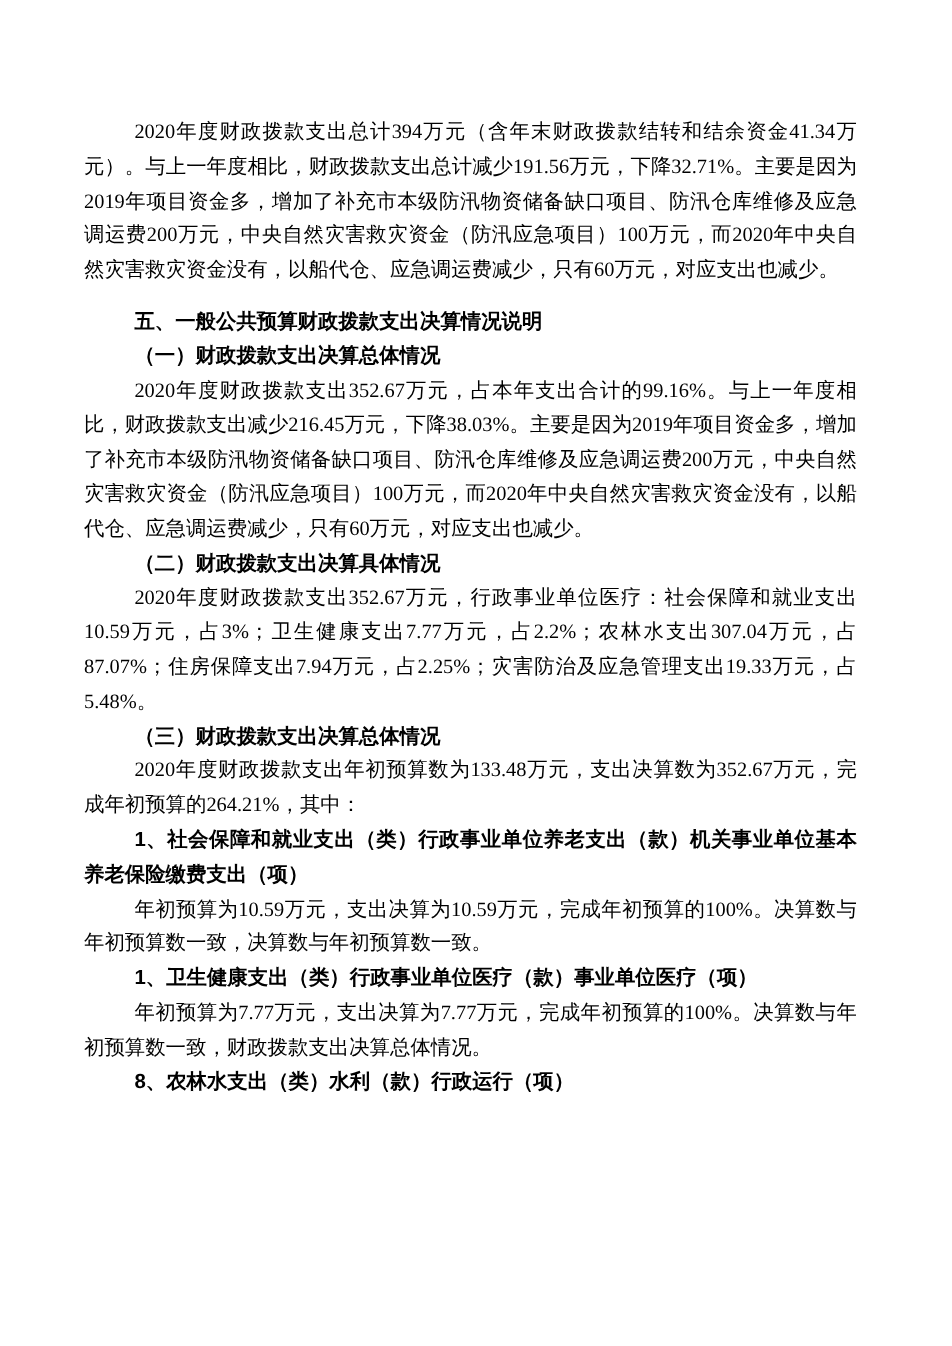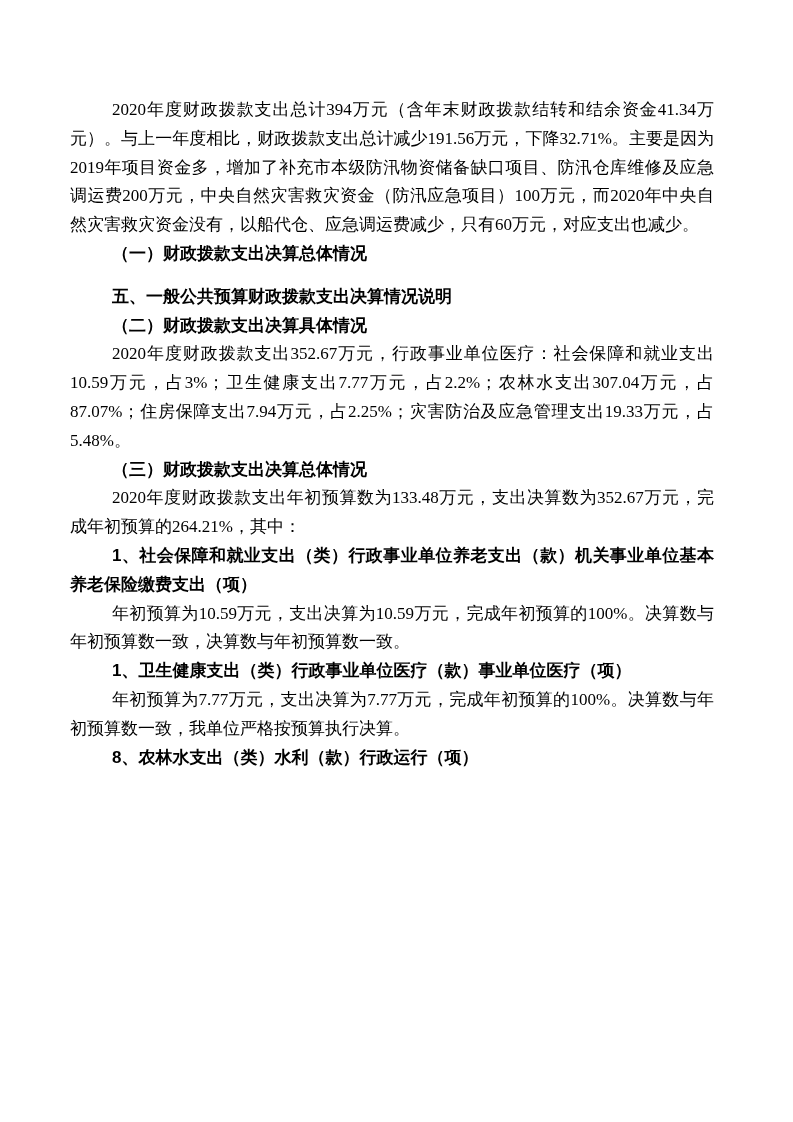--- a/index.html
+++ b/index.html
@@ -40,37 +40,38 @@
   }
 </style>
 </head>
 <body>
 
 <div class="page">
   <div class="doc">
 
     <p class="para">2020年度财政拨款支出总计394万元（含年末财政拨款结转和结余资金41.34万元）。与上一年度相比，财政拨款支出总计减少191.56万元，下降32.71%。主要是因为2019年项目资金多，增加了补充市本级防汛物资储备缺口项目、防汛仓库维修及应急调运费200万元，中央自然灾害救灾资金（防汛应急项目）100万元，而2020年中央自然灾害救灾资金没有，以船代仓、应急调运费减少，只有60万元，对应支出也减少。</p>
 
+    <p class="heading heading-gap-top">五、一般公共预算财政拨款支出决算情况说明</p>
+
     <p class="heading">（一）财政拨款支出决算总体情况</p>
 
-    <p class="heading heading-gap-top">五、一般公共预算财政拨款支出决算情况说明</p>
-
+    <p class="para">2020年度财政拨款支出352.67万元，占本年支出合计的99.16%。与上一年度相比，财政拨款支出减少216.45万元，下降38.03%。主要是因为2019年项目资金多，增加了补充市本级防汛物资储备缺口项目、防汛仓库维修及应急调运费200万元，中央自然灾害救灾资金（防汛应急项目）100万元，而2020年中央自然灾害救灾资金没有，以船代仓、应急调运费减少，只有60万元，对应支出也减少。</p>
 
     <p class="heading">（二）财政拨款支出决算具体情况</p>
 
     <p class="para">2020年度财政拨款支出352.67万元，行政事业单位医疗：社会保障和就业支出10.59万元，占3%；卫生健康支出7.77万元，占2.2%；农林水支出307.04万元，占87.07%；住房保障支出7.94万元，占2.25%；灾害防治及应急管理支出19.33万元，占5.48%。</p>
 
     <p class="heading">（三）财政拨款支出决算总体情况</p>
 
     <p class="para">2020年度财政拨款支出年初预算数为133.48万元，支出决算数为352.67万元，完成年初预算的264.21%，其中：</p>
 
     <p class="heading">1、社会保障和就业支出（类）行政事业单位养老支出（款）机关事业单位基本养老保险缴费支出（项）</p>
 
     <p class="para">年初预算为10.59万元，支出决算为10.59万元，完成年初预算的100%。决算数与年初预算数一致，决算数与年初预算数一致。</p>
 
     <p class="heading">1、卫生健康支出（类）行政事业单位医疗（款）事业单位医疗（项）</p>
 
-    <p class="para">年初预算为7.77万元，支出决算为7.77万元，完成年初预算的100%。决算数与年初预算数一致，我单位严格按预算执行决算。</p>
+    <p class="para">年初预算为7.77万元，支出决算为7.77万元，完成年初预算的100%。决算数与年初预算数一致，财政拨款支出决算总体情况。</p>
 
     <p class="heading">8、农林水支出（类）水利（款）行政运行（项）</p>
 
   </div>
 </div>
 
 </body></html>

